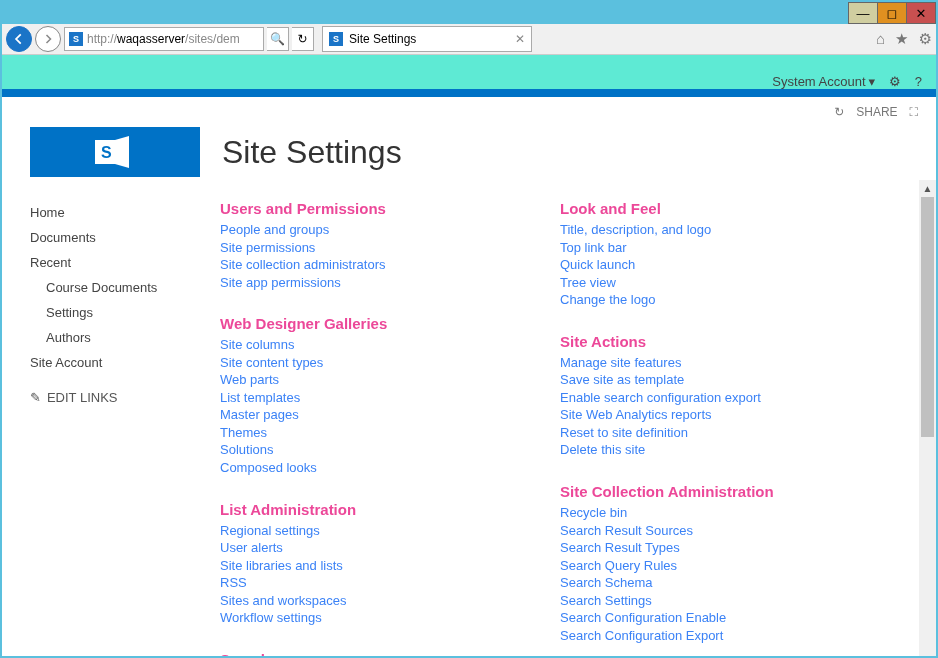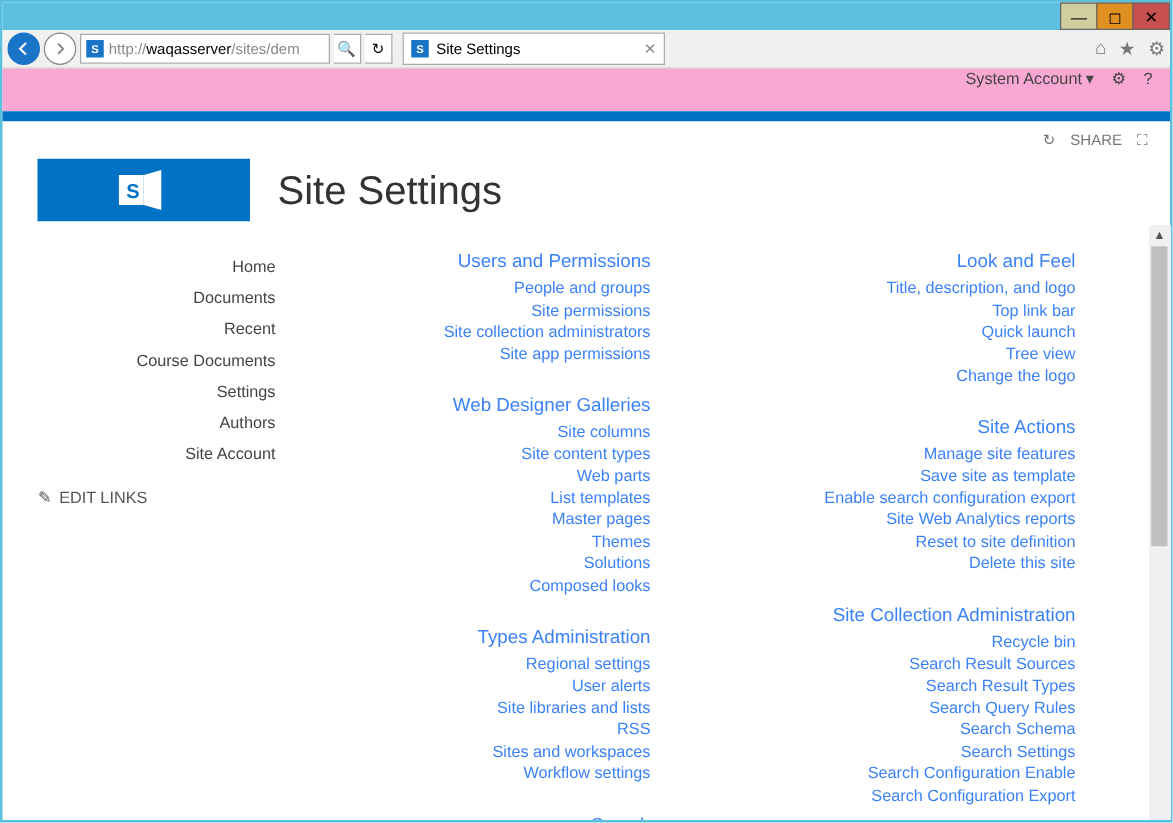--- a/index.html
+++ b/index.html
@@ -17,38 +17,38 @@
 .addr { flex: 0 0 200px; height: 24px; border: 1px solid #aaa; display: flex; align-items: center; font-size: 12px; padding: 0 4px; background: #fff; color: #888; }
 .addr .host { color: #000; }
 .addr-icon { width:14px; height:14px; background:#1a74c7; color:#fff; font-size:9px; display:flex; align-items:center; justify-content:center; margin-right:4px; font-weight:bold; }
 .sr-btn { width: 22px; height: 24px; border: 1px solid #aaa; border-left: none; display:flex; align-items:center; justify-content:center; font-size:12px; cursor:pointer; background:#fff; }
 .tab { width: 210px; height: 26px; border: 1px solid #aaa; margin-left: 5px; display: flex; align-items: center; font-size: 12px; padding: 0 6px; background:#fff; cursor:pointer; }
 .tab-icon { width:14px; height:14px; background:#1a74c7; color:#fff; font-size:9px; display:flex; align-items:center; justify-content:center; margin-right:6px; font-weight:bold; }
 .tab-close { margin-left:auto; color:#888; cursor:pointer; }
 .ie-right { margin-left: auto; display: flex; gap: 10px; color: #777; }
 .ie-right span { cursor: pointer; font-size: 15px; }
 .content-area { position: absolute; top: 53px; left: 0; right: 0; bottom: 0; }
-.suite-bar { height: 34px; background: #f9a8d4; display: flex; justify-content: flex-end; align-items: flex-start; padding-right: 14px; gap: 14px; font-size: 13px; color: #444; }
+.suite-bar { height: 34px; background: #5eead4; display: flex; justify-content: flex-end; align-items: flex-end; padding-right: 14px; gap: 14px; font-size: 13px; color: #444; }
 .suite-bar .item { cursor: pointer; display:flex; align-items:center; gap:3px;}
 .blue-strip { height: 8px; background: #0072c6; }
 .action-bar { height: 30px; display: flex; justify-content:flex-end; align-items:center; padding-right:18px; gap:12px; color:#777; font-size:12px; }
 .action-bar .ab { cursor:pointer; display:flex; align-items:center; gap:4px; }
 .header-row { display:flex; align-items:center; padding: 0 0 10px 28px; }
 .logo { width: 170px; height: 50px; background:#0072c6; display:flex; align-items:center; justify-content:center; }
 .page-title { font-size: 32px; font-weight: 200; color:#333; margin-left: 22px; }
-.main-scroll { position:absolute; top: 135px; bottom:0; left:0; right:0; overflow-y:scroll;text-align:right; }
+.main-scroll { position:absolute; top: 135px; bottom:0; left:0; right:0; overflow-y:scroll; }
 .layout { display:flex; padding: 10px 0 40px 28px; }
 .leftnav { width: 190px; font-size: 13px; color:#444; }
 .leftnav .ln { padding: 5px 0; cursor:pointer; }
 .leftnav .sub { padding-left: 16px; }
 .leftnav .edit { margin-top:10px; color:#555; display:flex; align-items:center; gap:6px;}
 .cols { display:flex; gap: 40px; }
 .col { width: 300px; }
 .cat { margin-bottom: 24px; }
-.cat h3 { font-size: 15px; font-weight: 400; color:#3b82f6; margin-bottom: 4px; }
+.cat h3 { font-size: 15px; font-weight: 700; color:#ec4899; margin-bottom: 4px; }
 .cat a { display:block; font-size: 13px; color:#3b82f6; text-decoration:none; line-height: 1.35; cursor:pointer; }
 .scroll-track { position:absolute; right:0; top:125px; bottom:0; width:17px; background:#f0f0f0; }
 .scroll-up { height:17px; display:flex; align-items:center; justify-content:center; font-size:10px; color:#555; cursor:pointer;}
 .scroll-thumb { position:absolute; top:17px; left:2px; right:2px; height:240px; background:#c0c0c0; cursor:pointer;}
 </style>
 </head>
 <body>
 
 <div class="window">
   <div class="titlebar">
@@ -158,21 +158,21 @@
                 <a>Site columns</a>
                 <a>Site content types</a>
                 <a>Web parts</a>
                 <a>List templates</a>
                 <a>Master pages</a>
                 <a>Themes</a>
                 <a>Solutions</a>
                 <a>Composed looks</a>
               </div>
               <div class="cat">
-                <h3>Types Administration</h3>
+                <h3>List Administration</h3>
                 <a>Regional settings</a>
                 <a>User alerts</a>
                 <a>Site libraries and lists</a>
                 <a>RSS</a>
                 <a>Sites and workspaces</a>
                 <a>Workflow settings</a>
               </div>
               <div class="cat">
                 <h3>Search</h3>
               </div>

